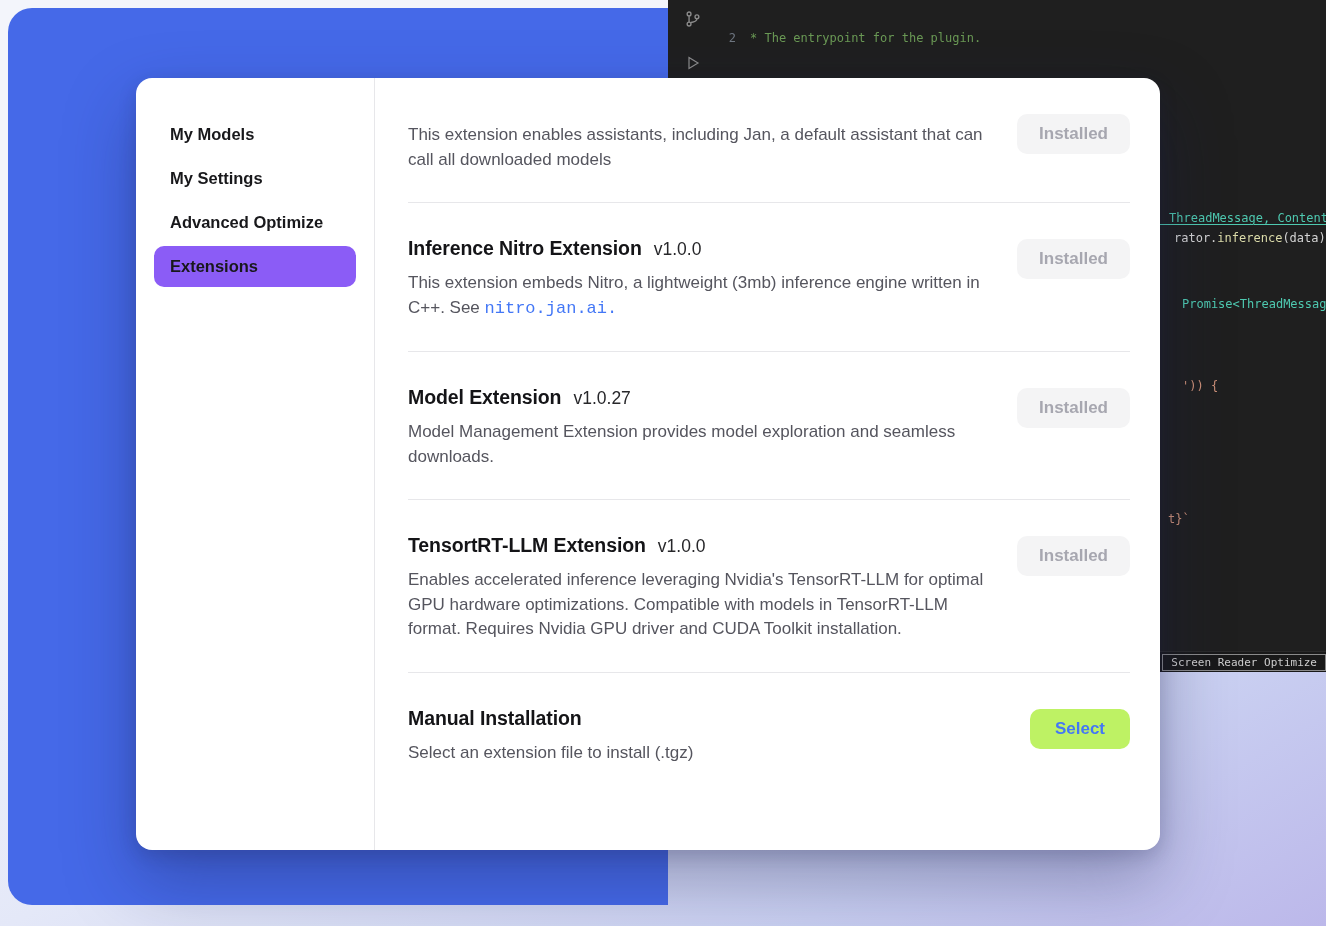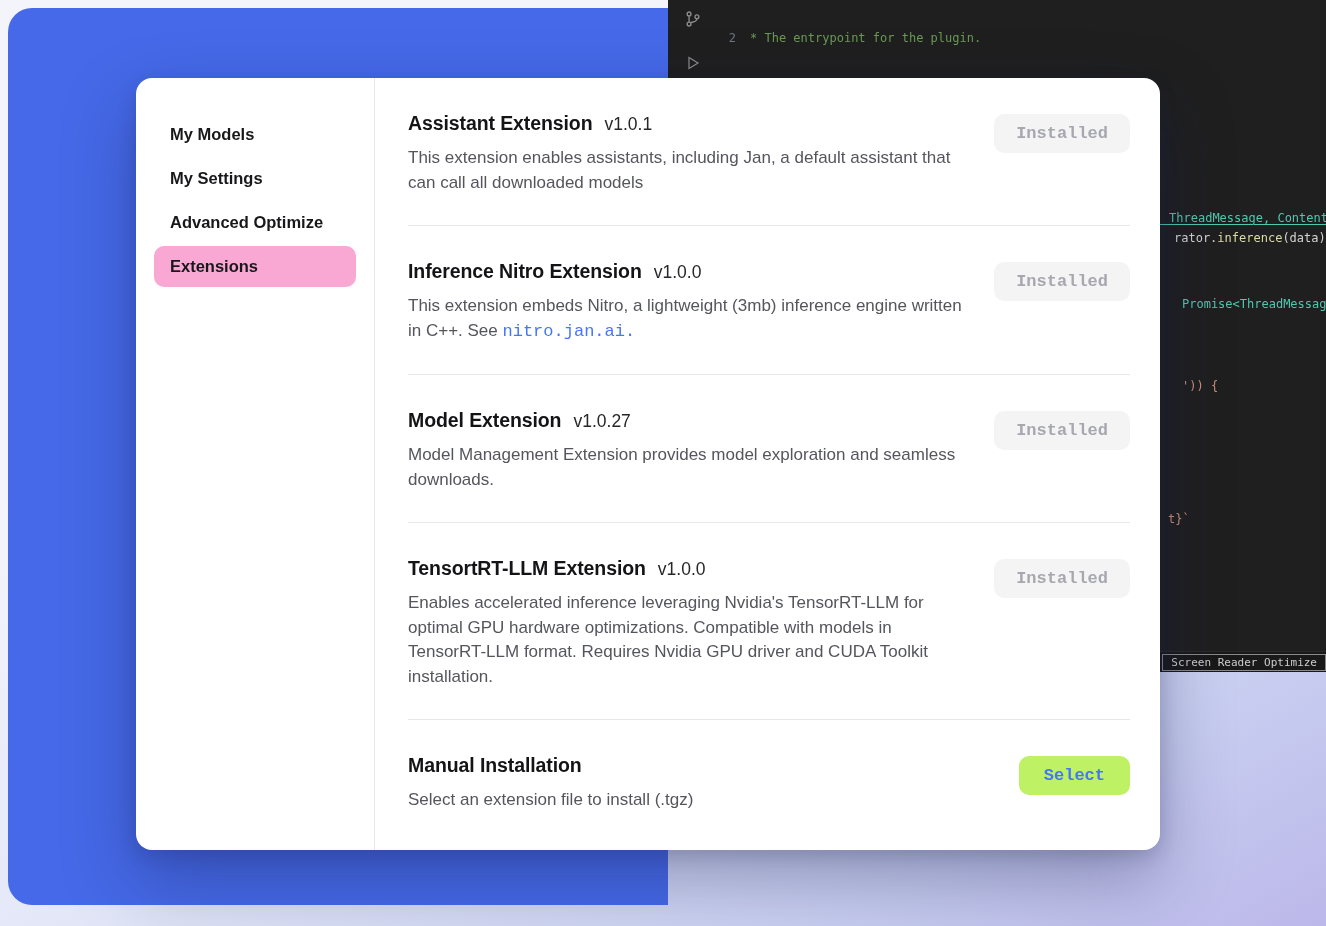--- a/index.html
+++ b/index.html
@@ -55,37 +55,37 @@
     position:absolute; left:136px; top:78px; width:1024px; height:772px;
     background:#ffffff; border-radius:16px;
     box-shadow:0 30px 70px rgba(25,32,80,.35), 0 6px 18px rgba(25,32,80,.18);
     display:flex; overflow:hidden; z-index:5;
   }
   .sidebar { width:239px; flex:0 0 239px; border-right:1px solid #e7e7ea; padding:36px 18px; }
   .side-item {
     padding:11px 16px; margin-bottom:3px; border-radius:10px;
     font-size:16.5px; font-weight:700; color:#18181b; cursor:pointer;
   }
-  .side-item.active { background:#f9a8d4; }
+  .side-item.active { background:#8b5cf6; }
 
   .content { flex:1; padding:0 30px 0 33px; }
   .row {
     display:flex; justify-content:space-between; align-items:flex-start; gap:24px;
     padding:34px 0 30px; border-bottom:1px solid #e7e7ea;
   }
   .row.last { border-bottom:none; }
   .row-text { max-width:585px; }
   .row-title { display:flex; align-items:baseline; gap:12px; }
   .row-title h3 { font-size:19.5px; font-weight:700; color:#141417; letter-spacing:-.1px; }
   .ver { font-size:17.5px; font-weight:400; color:#27272a; }
   .desc { margin-top:11px; font-size:17px; line-height:24.5px; color:#55555e; }
   .link { color:var(--link,#4377f6); text-decoration:none; cursor:pointer;font-family:Liberation Mono, monospace; }
 
   .btn {
-    border:none; border-radius:10px; font-family:Liberation Mono, monospace;
+    border:none; border-radius:10px; font-family:Liberation Sans, sans-serif;
     font-size:17px; font-weight:600; padding:10px 22px; flex:0 0 auto;
     cursor:pointer; margin-top:2px;
   }
   .btn.installed { background:#f4f4f5; color:#a7a7b0; }
   .btn.select { background:#bef264; color:var(--link,#4377f6); font-weight:700; padding:10px 25px; }
 </style>
 </head>
 <body>
 
 <div class="blue-window"></div>
@@ -131,24 +131,20 @@
     <div class="side-item">My Models</div>
     <div class="side-item">My Settings</div>
     <div class="side-item">Advanced Optimize</div>
     <div class="side-item active">Extensions</div>
   </aside>
 
   <main class="content">
 
     <section class="row">
       <div class="row-text">
-        <div class="row-title">
-          <h3>Assistant Extension</h3>
-          <span class="ver">v1.0.1</span>
-        </div>
         <p class="desc"><span>This extension enables assistants, including Jan, a default assistant that can call all downloaded models</span></p>
       </div>
       <button class="btn installed">Installed</button>
     </section>
 
     <section class="row">
       <div class="row-text">
         <div class="row-title">
           <h3>Inference Nitro Extension</h3>
           <span class="ver">v1.0.0</span>

